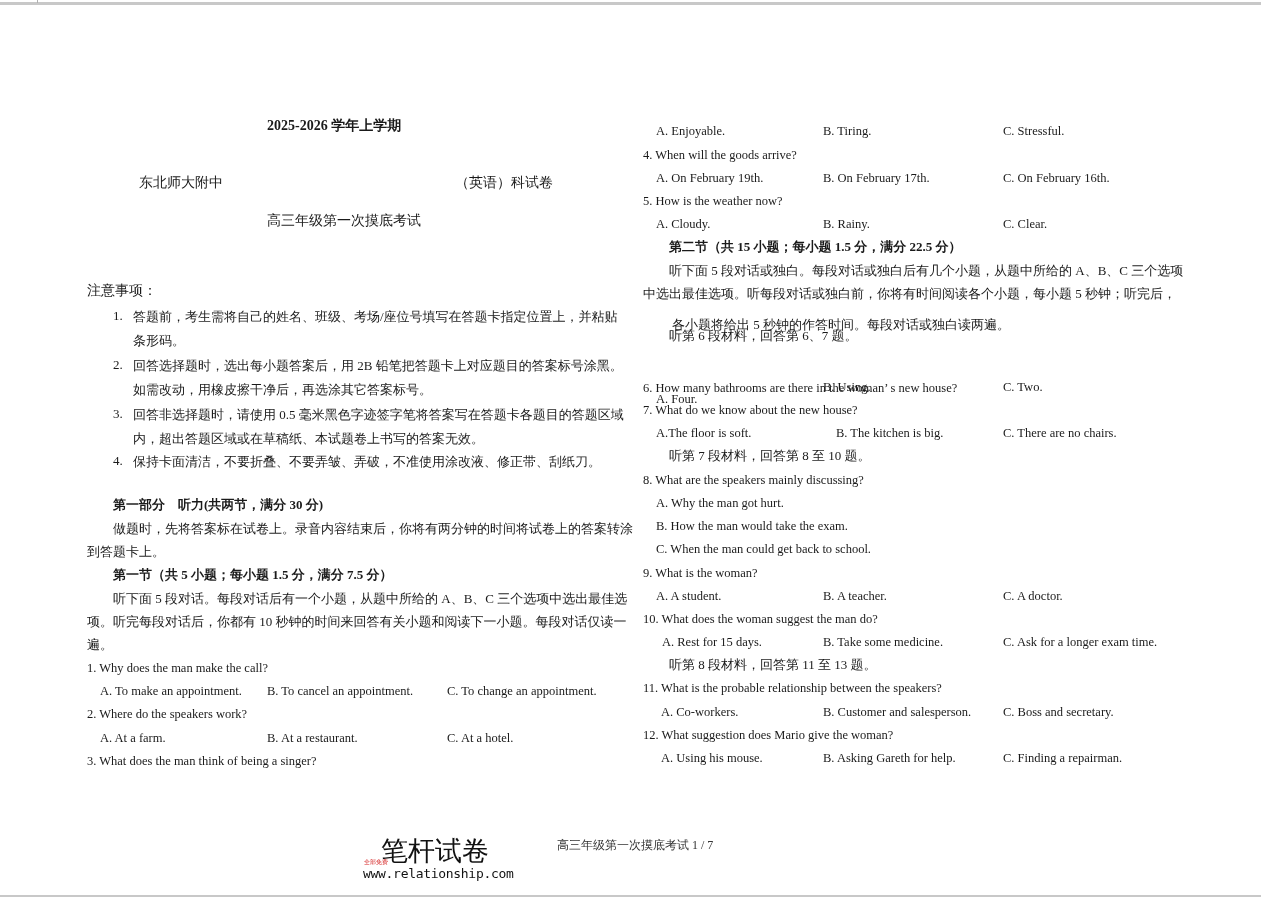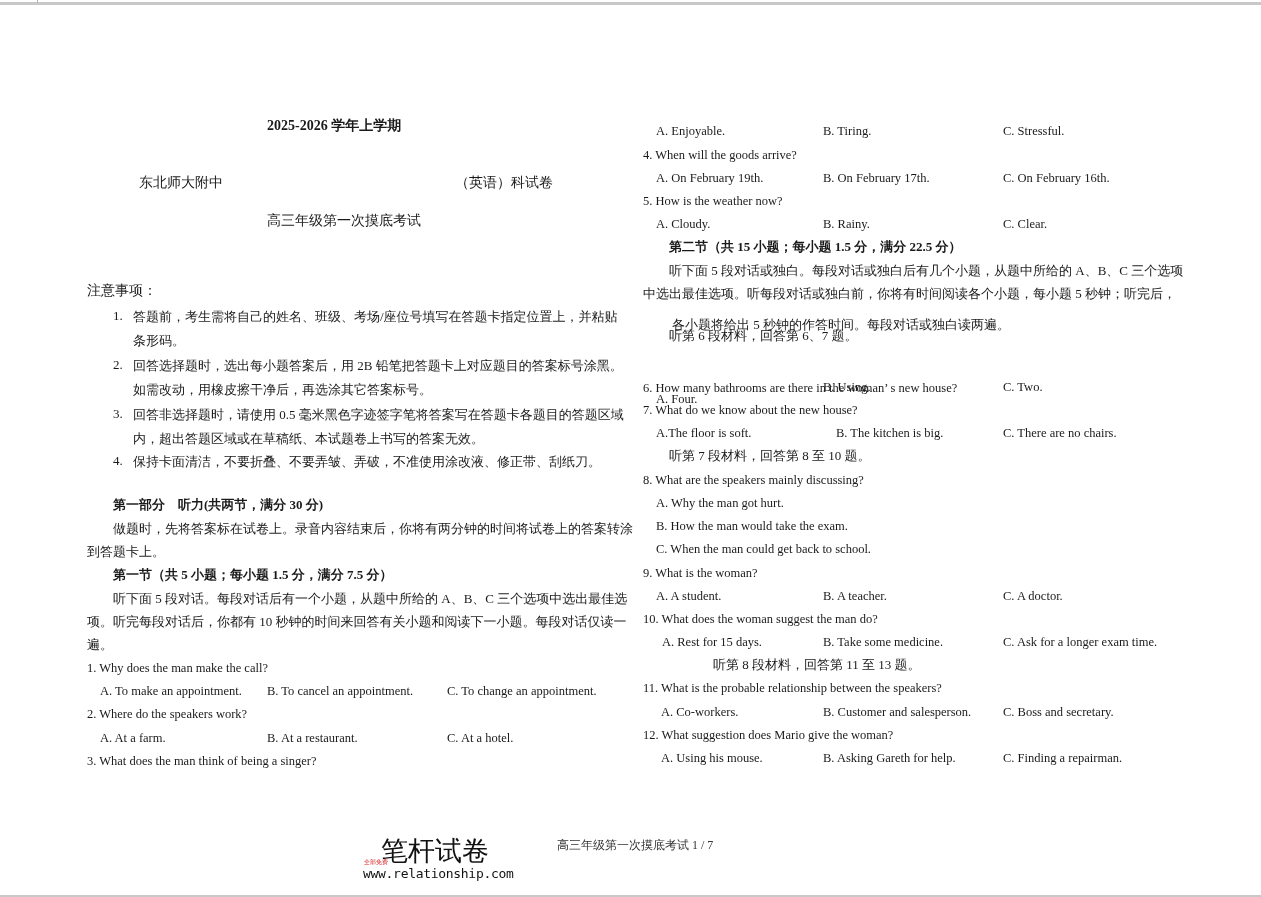--- a/index.html
+++ b/index.html
@@ -107,21 +107,21 @@
 
   <div class="abs t12" style="left:643px;top:566px;">9. What is the woman?</div>
   <div class="abs t12" style="left:656px;top:589px;">A. A student.</div>
   <div class="abs t12" style="left:823px;top:589px;">B. A teacher.</div>
   <div class="abs t12" style="left:1003px;top:589px;">C. A doctor.</div>
 
   <div class="abs t12" style="left:643px;top:612px;">10. What does the woman suggest the man do?</div>
   <div class="abs t12" style="left:662px;top:635px;">A. Rest for 15 days.</div>
   <div class="abs t12" style="left:823px;top:635px;">B. Take some medicine.</div>
   <div class="abs t12" style="left:1003px;top:635px;">C. Ask for a longer exam time.</div>
-  <div class="abs t13" style="left:669px;top:656px;margin-left:44px;">听第 8 段材料，回答第 11 至 13 题。</div>
+  <div class="abs t13" style="left:669px;top:656px;">听第 8 段材料，回答第 11 至 13 题。</div>
 
   <div class="abs t12" style="left:643px;top:681px;">11. What is the probable relationship between the speakers?</div>
   <div class="abs t12" style="left:661px;top:705px;">A. Co-workers.</div>
   <div class="abs t12" style="left:823px;top:705px;">B. Customer and salesperson.</div>
   <div class="abs t12" style="left:1003px;top:705px;">C. Boss and secretary.</div>
 
   <div class="abs t12" style="left:643px;top:728px;">12. What suggestion does Mario give the woman?</div>
   <div class="abs t12" style="left:661px;top:751px;">A. Using his mouse.</div>
   <div class="abs t12" style="left:823px;top:751px;">B. Asking Gareth for help.</div>
   <div class="abs t12" style="left:1003px;top:751px;">C. Finding a repairman.</div>

